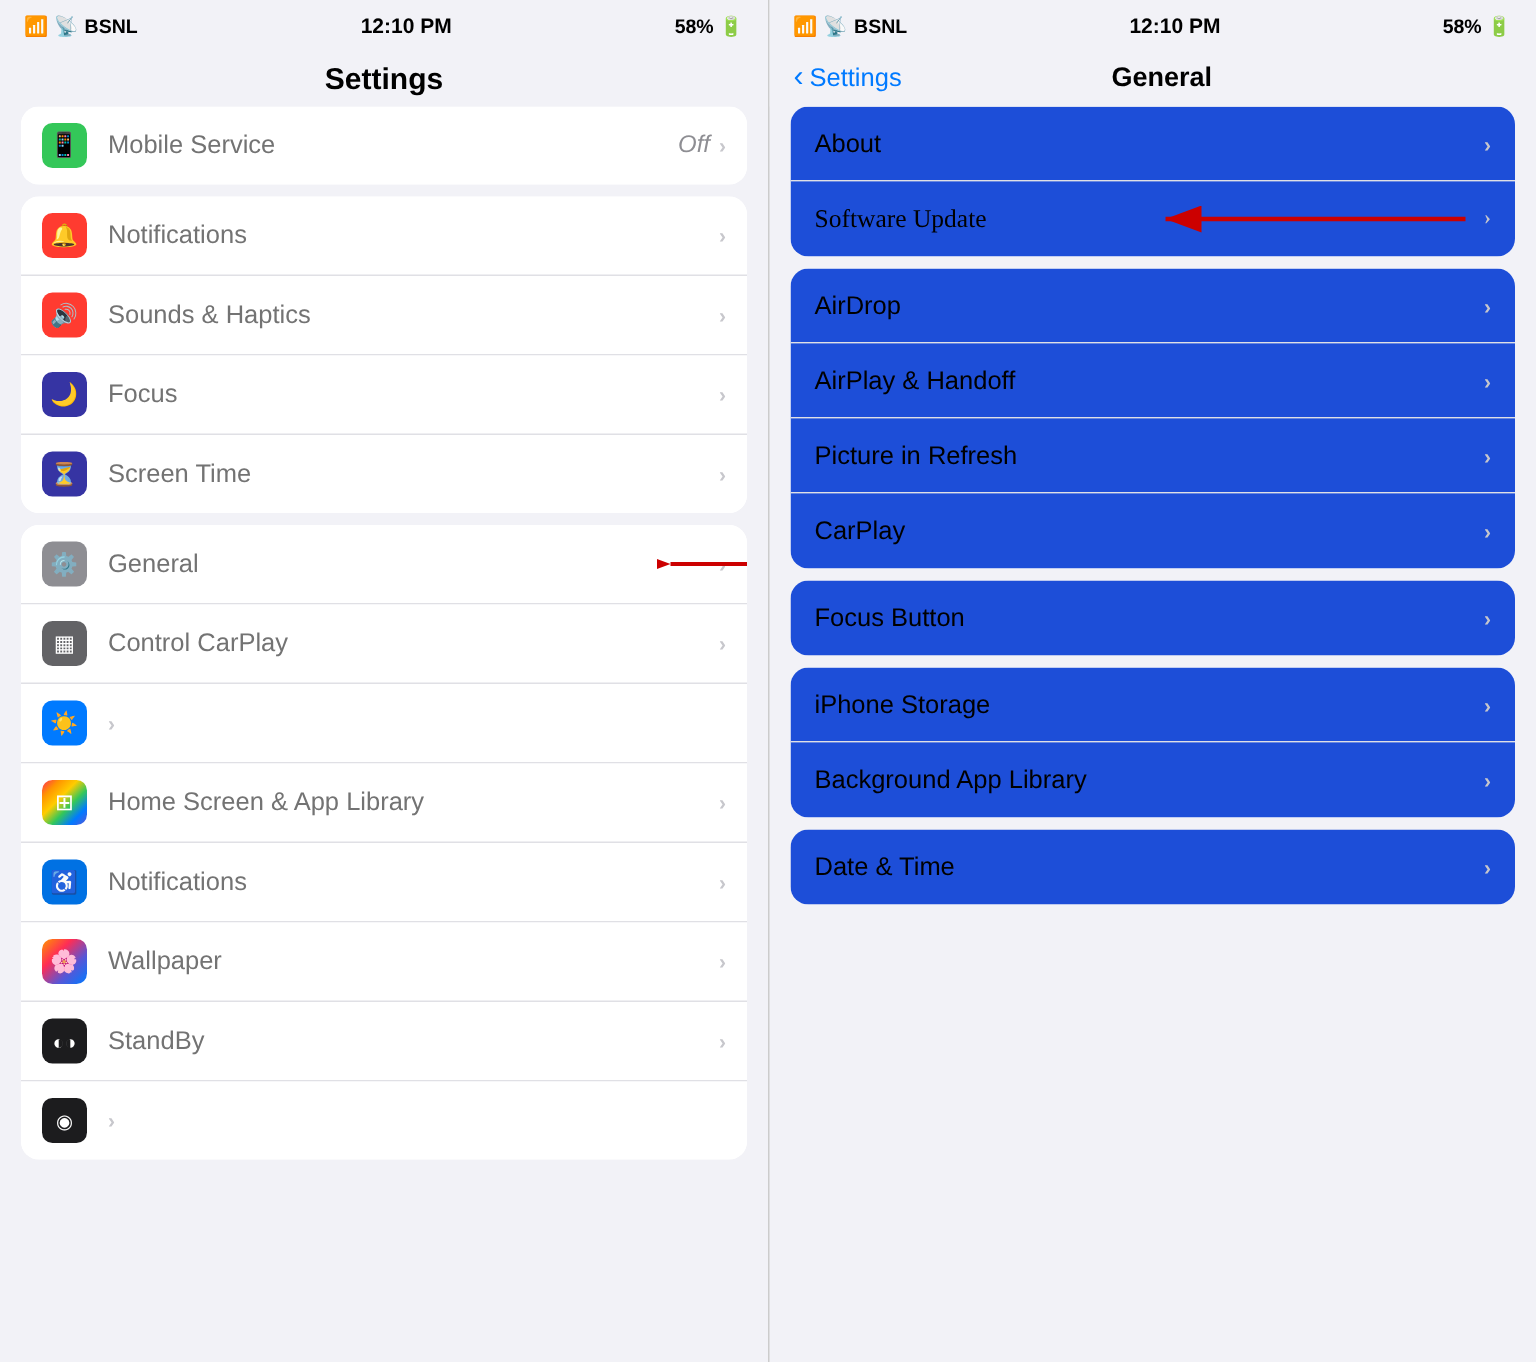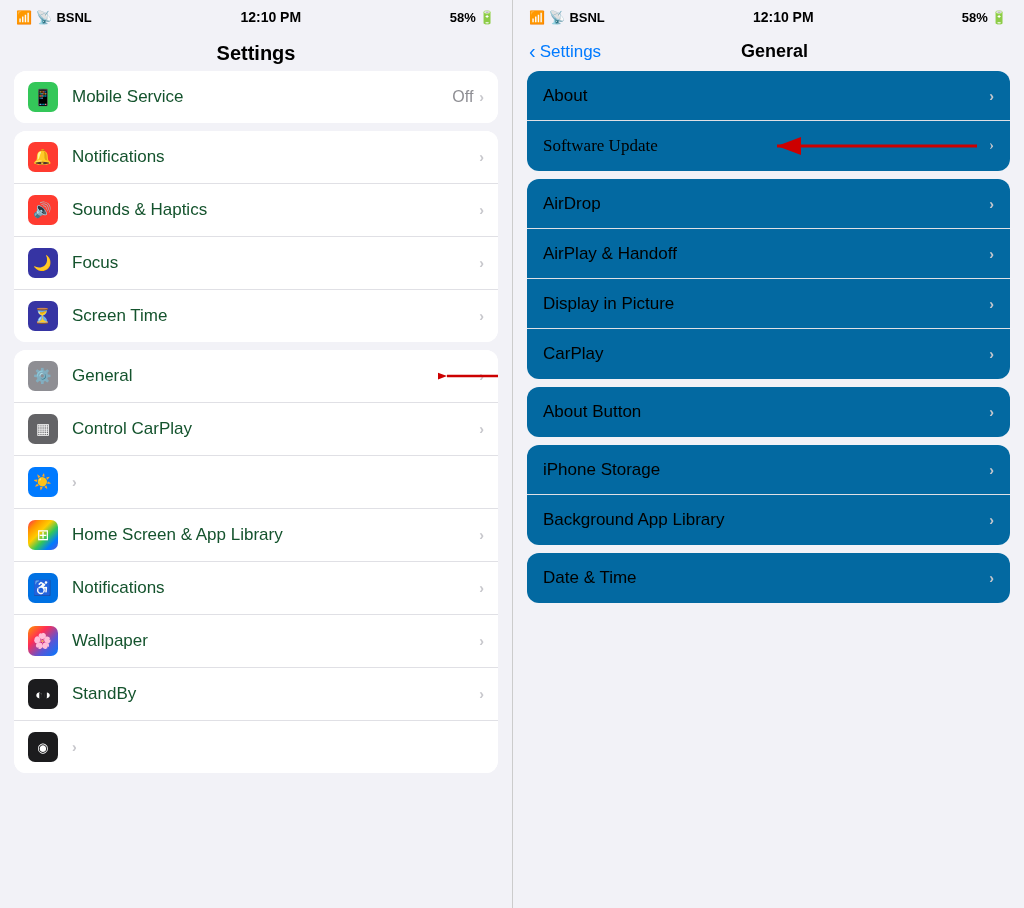--- a/index.html
+++ b/index.html
@@ -102,47 +102,48 @@
       align-items: center;
       justify-content: center;
       margin-right: 14px;
       flex-shrink: 0;
       font-size: 16px;
     }
 
     .row-label {
       flex: 1;
       font-size: 17px;
-      color: #14532d;
+      color: #737373;
     }
     .row-value {
       font-size: 16px;
       color: #8e8e93;
       margin-right: 6px;
+      font-style: italic;
     }
     .chevron {
       color: #c7c7cc;
       font-size: 14px;
       font-weight: 600;
     }
 
     
     .right-panel-wrapper {
       position: relative;
     }
 
     
     .settings-row-plain {
       display: flex;
       align-items: center;
       padding: 13px 16px;
       border-bottom: 0.5px solid #e0e0e5;
       min-height: 50px;
       cursor: pointer;
-      background: #0369a1;
+      background: #1d4ed8;
     }
     .settings-row-plain:last-child { border-bottom: none; }
     .settings-row-plain .row-label { font-size: 17px; color: #000; flex: 1; }
 
     
     .general-row-wrapper {
       position: relative;
     }
     .general-arrow {
       position: absolute;
@@ -360,32 +361,32 @@
     <div class="settings-group">
       <div class="settings-row-plain">
         <span class="row-label">AirDrop</span>
         <span class="chevron">›</span>
       </div>
       <div class="settings-row-plain">
         <span class="row-label">AirPlay &amp; Handoff</span>
         <span class="chevron">›</span>
       </div>
       <div class="settings-row-plain">
-        <span class="row-label">Display in Picture</span>
+        <span class="row-label">Picture in Refresh</span>
         <span class="chevron">›</span>
       </div>
       <div class="settings-row-plain">
         <span class="row-label">CarPlay</span>
         <span class="chevron">›</span>
       </div>
     </div>
 
     <div class="settings-group">
       <div class="settings-row-plain">
-        <span class="row-label">About Button</span>
+        <span class="row-label">Focus Button</span>
         <span class="chevron">›</span>
       </div>
     </div>
 
     <div class="settings-group">
       <div class="settings-row-plain">
         <span class="row-label">iPhone Storage</span>
         <span class="chevron">›</span>
       </div>
       <div class="settings-row-plain">

